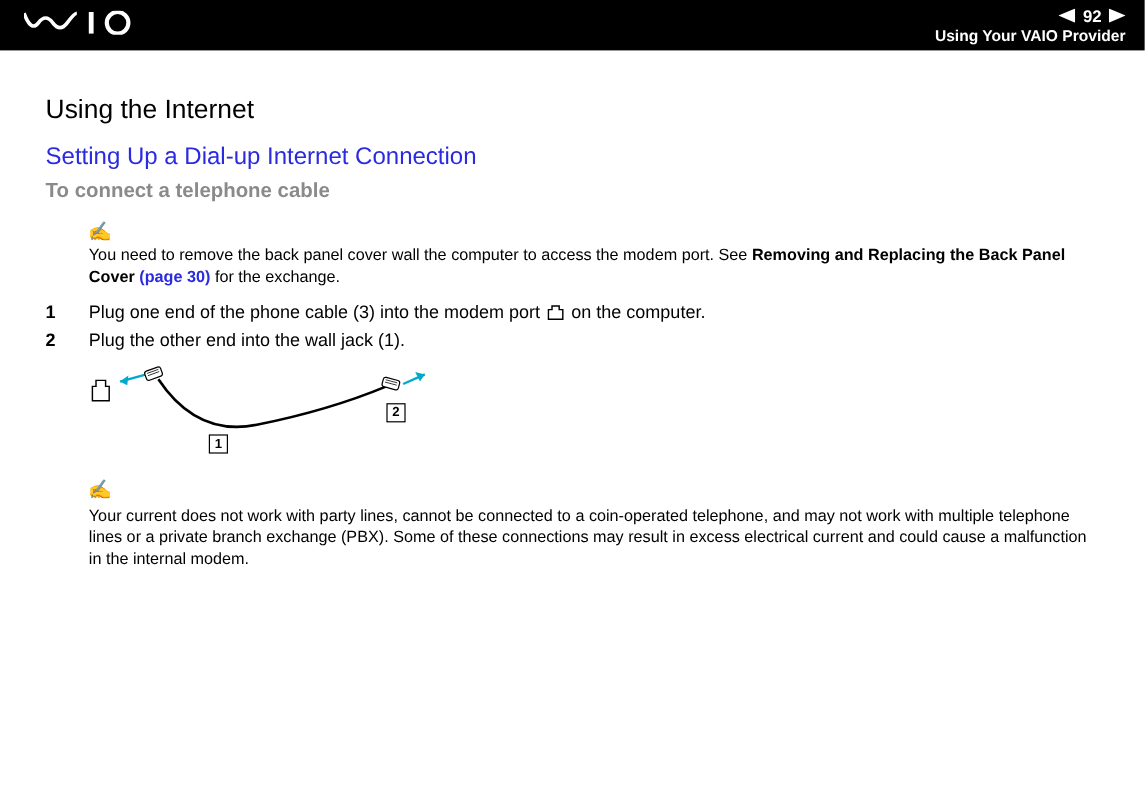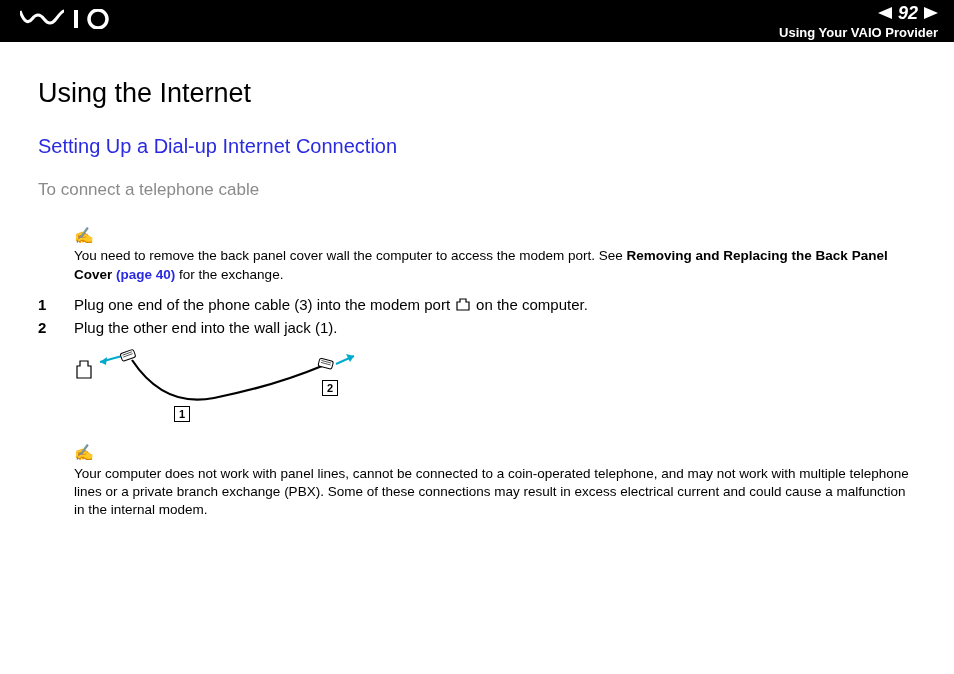--- a/index.html
+++ b/index.html
@@ -26,29 +26,29 @@
     flex-direction: column;
     align-items: flex-end;
     gap: 1px;
   }
   .nav-line {
     display: flex;
     align-items: center;
     gap: 6px;
   }
   .nav-arrow { display: inline-flex; }
-  .page-num { font-weight: bold; font-style: italic; font-size: 18px; }
+  .page-num { font-weight: bold; font-size: 14px; }
   .section-name { font-weight: bold; font-size: 13px; }
   .content {
     padding: 36px 38px 20px 38px;
   }
-  h1 { font-size: 27px; font-weight: normal; margin-bottom: 26px; }
-  h2 { font-size: 20px; font-weight: normal; color: #2a2ae0; margin-bottom: 22px; }
+  h1 { font-size: 22px; font-weight: normal; margin-bottom: 16px; }
+  h2 { font-size: 20px; font-weight: normal; color: #2a2ae0; margin-bottom: 6px; }
   .intro { font-size: 15px; line-height: 1.35; margin-bottom: 14px; }
-  h3 { font-size: 17px; font-weight: normal; color: #8a8a8a; margin-bottom: 26px; }
+  h3 { font-size: 17px; font-weight: bold; color: #8a8a8a; margin-bottom: 14px; }
   .note-block { padding-left: 36px; margin-bottom: 12px; }
   .note-icon { color: #2a2ae0; font-size: 16px; display: block; margin-bottom: 1px; }
   .note-text { font-size: 13.5px; line-height: 1.35; font-family: Arial, sans-serif; }
   .note-text strong { font-weight: bold; }
   .note-text .link { color: #2a2ae0; font-weight: bold; }
   .steps { list-style: none; margin: 10px 0 12px 0; }
   .steps li { display: flex; font-size: 15px; margin-bottom: 6px; align-items: center; }
   .step-num { font-weight: bold; width: 36px; flex: 0 0 36px; }
   .step-text { flex: 1; display: flex; align-items: center; flex-wrap: wrap; gap: 4px; }
   .modem-icon { display: inline-flex; margin: 0 2px; }
@@ -95,21 +95,21 @@
 </div>
 
 <div class="content">
   <h1>Using the Internet</h1>
   <h2>Setting Up a Dial-up Internet Connection</h2>
   <h3>To connect a telephone cable</h3>
 
   <div class="note-block">
     <span class="note-icon">✍</span>
     <span class="note-text">
-      <span>You need to remove the back panel cover wall the computer to access the modem port. See </span><strong>Removing and Replacing the Back Panel Cover </strong><span class="link">(page 40)</span><span> for the exchange.</span>
+      <span>You need to remove the back panel cover wall the computer to access the modem port. See </span><strong>Removing and Replacing the Back Panel Cover </strong><span class="link">(page 30)</span><span> for the exchange.</span>
     </span>
   </div>
 
   <ol class="steps">
     <li>
       <span class="step-num">1</span>
       <span class="step-text">
         <span>Plug one end of the phone cable (3) into the modem port</span>
         <span class="modem-icon">
           <svg width="14" height="13" viewBox="0 0 14 13">
@@ -151,15 +151,15 @@
 
       <path d="M262 16 L280 8" stroke="#00aacc" stroke-width="2"></path>
       <path d="M280 8 L272 6 L276 14 Z" fill="#00aacc"></path>
     </svg>
     <div class="d-label" style="left:100px; top:58px;">1</div>
     <div class="d-label" style="left:248px; top:32px;">2</div>
   </div>
 
   <div class="note2">
     <span class="note-icon">✍</span>
-    <p>Your computer does not work with panel lines, cannot be connected to a coin-operated telephone, and may not work with multiple telephone lines or a private branch exchange (PBX). Some of these connections may result in excess electrical current and could cause a malfunction in the internal modem.</p>
+    <p>Your current does not work with party lines, cannot be connected to a coin-operated telephone, and may not work with multiple telephone lines or a private branch exchange (PBX). Some of these connections may result in excess electrical current and could cause a malfunction in the internal modem.</p>
   </div>
 </div>
 
 </body></html>

